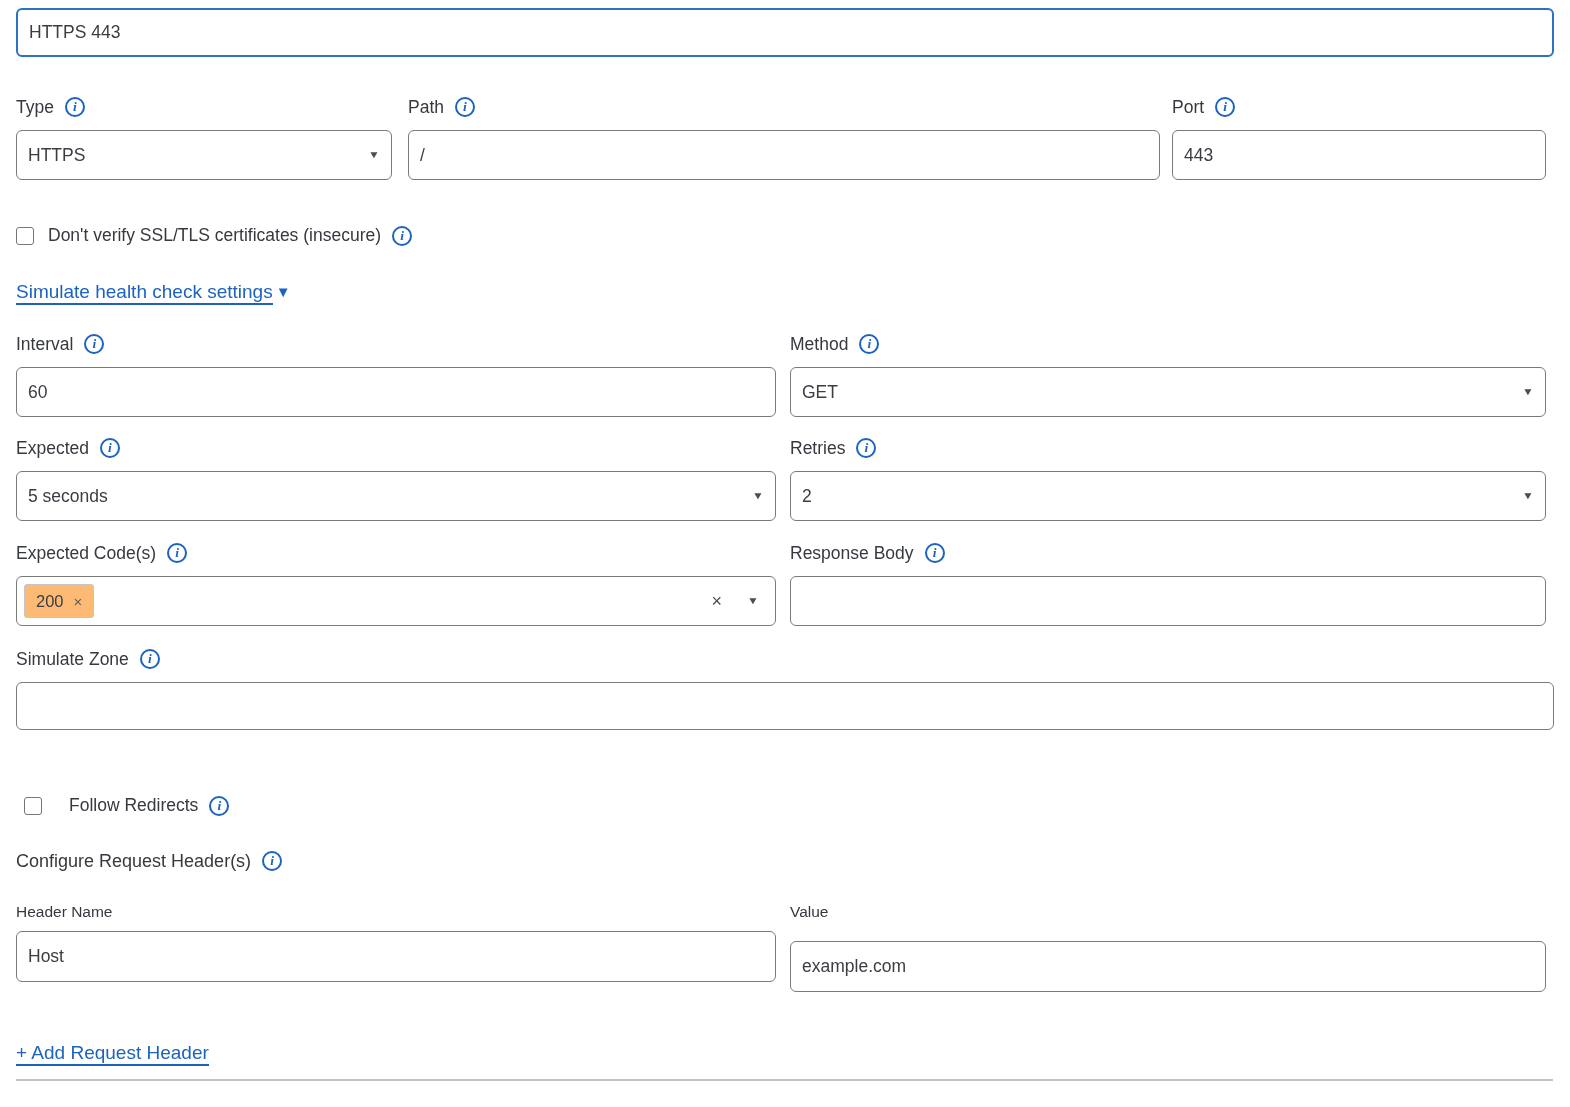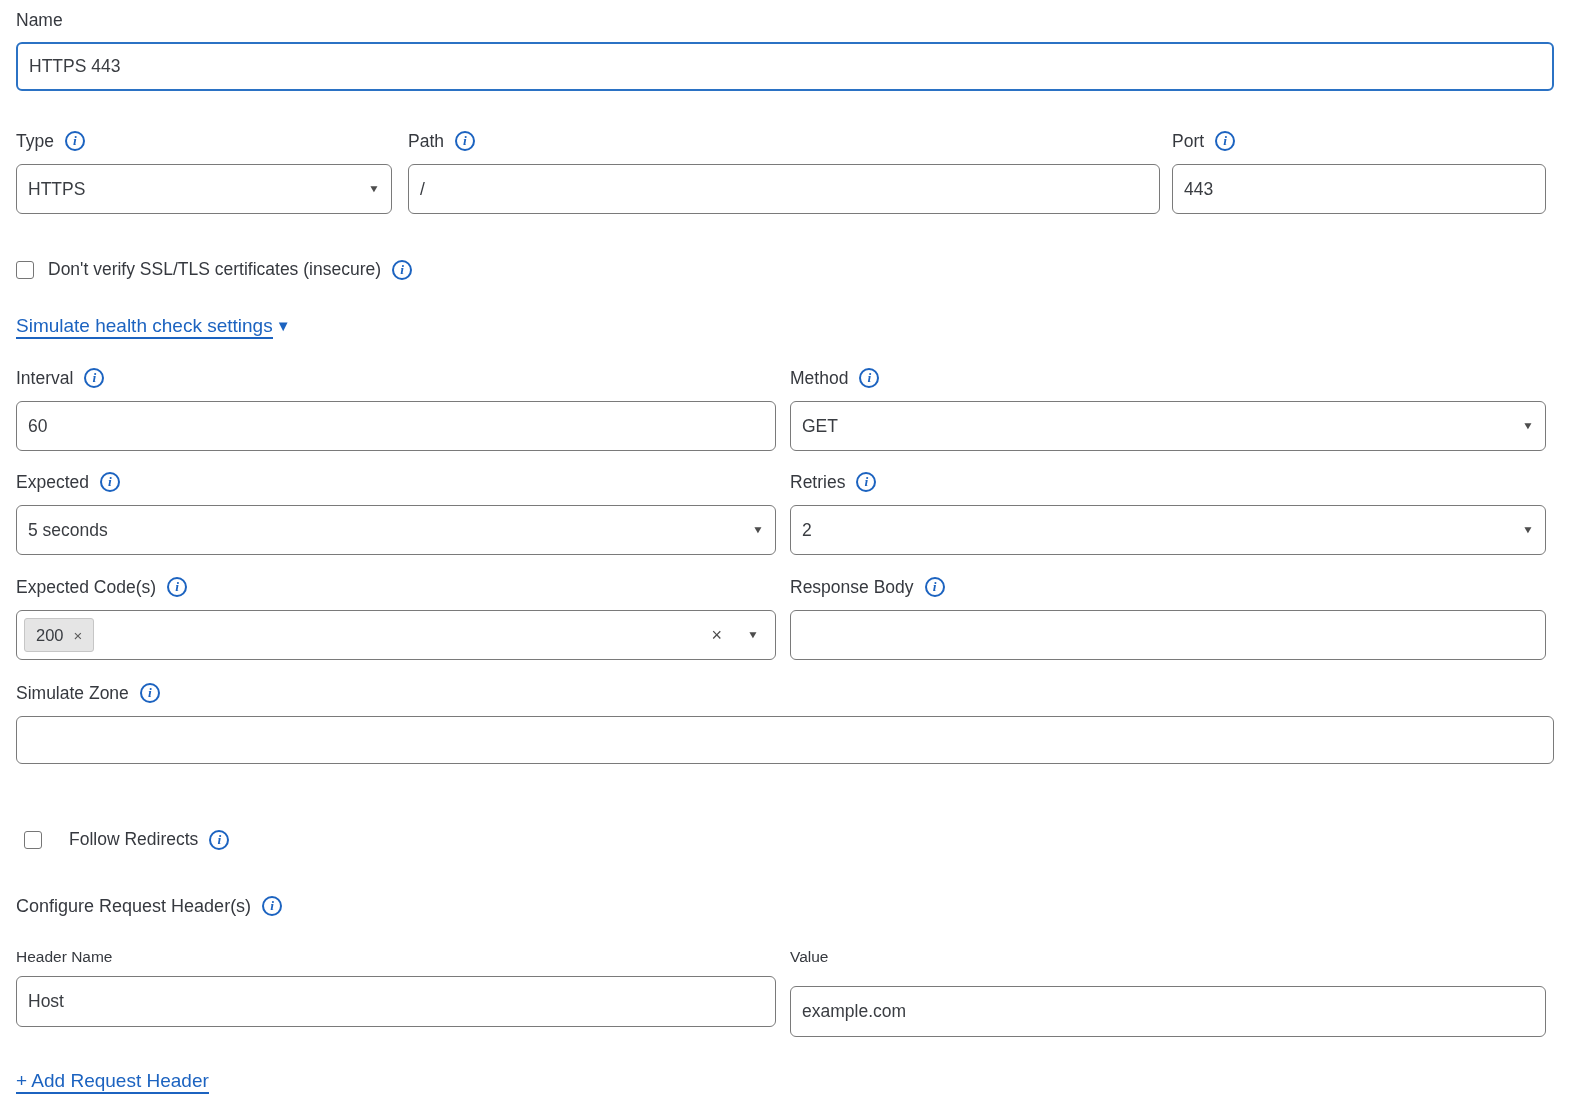--- a/index.html
+++ b/index.html
@@ -53,39 +53,36 @@
     border-bottom: 2px solid #1c63c0; padding-bottom: 1px; cursor: pointer;
   }
   .link-caret { display: inline-block; color: #1c63c0; font-size: 15px; margin-left: 3px; vertical-align: 1px; }
 
   .multiselect {
     height: 50px; border: 1.5px solid #7a7a7a; border-radius: 6px;
     display: flex; align-items: center; padding: 0 16px 0 7px; background: #fff;
   }
   .tag {
     display: inline-flex; align-items: center; height: 34px;
-    background: #e5e5e5; border: 1px solid #c6c6c6; border-radius: 3px;
+    background: #fdba74; border: 1px solid #c6c6c6; border-radius: 3px;
     padding: 0 11px; font-size: 16.5px; color: #3a3d42;
   }
   .tag .tag-x { margin-left: 10px; color: #5b5b5b; font-size: 15px; cursor: pointer; }
   .ms-controls { margin-left: auto; display: flex; align-items: center; }
   .ms-clear { color: #4d4d4d; font-size: 18px; cursor: pointer; }
   .ms-caret { margin-left: 25px; }
 
   .divider { border-top: 2px solid #c2c2c2; width: 1537px; }
 </style>
 </head>
 <body>
 
 <div class="page">
 
   <div class="fld">
-    <div class="lbl-row" style="margin-bottom:10px;">
-      <span class="lbl">Name</span>
-    </div>
     <input class="input focused" style="height: 49px;" value="HTTPS 443">
   </div>
 
   <div class="row3">
     <div class="fld col-type">
       <div class="lbl-row">
         <span class="lbl">Type</span>
         <span class="info-icon">i</span>
       </div>
       <div class="select">
@@ -195,39 +192,39 @@
     </div>
     <input class="input" style="height: 48px;" value="">
   </div>
 
   <div class="cbx-row" style="margin-top:65px; padding-left:8px;">
     <span class="cbx"></span>
     <span class="lbl" style="margin-left:27px;">Follow Redirects</span>
     <span class="info-icon">i</span>
   </div>
 
-  <div class="lbl-row" style="margin-top:44px;align-items:center;">
+  <div class="lbl-row" style="margin-top:33px;align-items:center;">
     <span class="lbl" style="font-size:18px;">Configure Request Header(s)</span>
     <span class="info-icon">i</span>
   </div>
 
   <div class="row2" style="margin-top:27px;">
     <div class="fld col-l">
       <div class="lbl-row" style="margin-bottom:7px;">
         <span class="lbl-sm">Header Name</span>
       </div>
       <input class="input" style="height: 51px;" value="Host">
     </div>
     <div class="fld col-r">
       <div class="lbl-row" style="margin-bottom:17px;">
         <span class="lbl-sm">Value</span>
       </div>
       <input class="input" style="height: 51px;" value="example.com">
     </div>
   </div>
 
-  <div style="margin-top:33px;">
+  <div style="margin-top:50px;">
     <a class="blue-link">+ Add Request Header</a>
   </div>
 
   <div class="divider" style="margin-top:15px;"></div>
 
 </div>
 
 </body></html>

